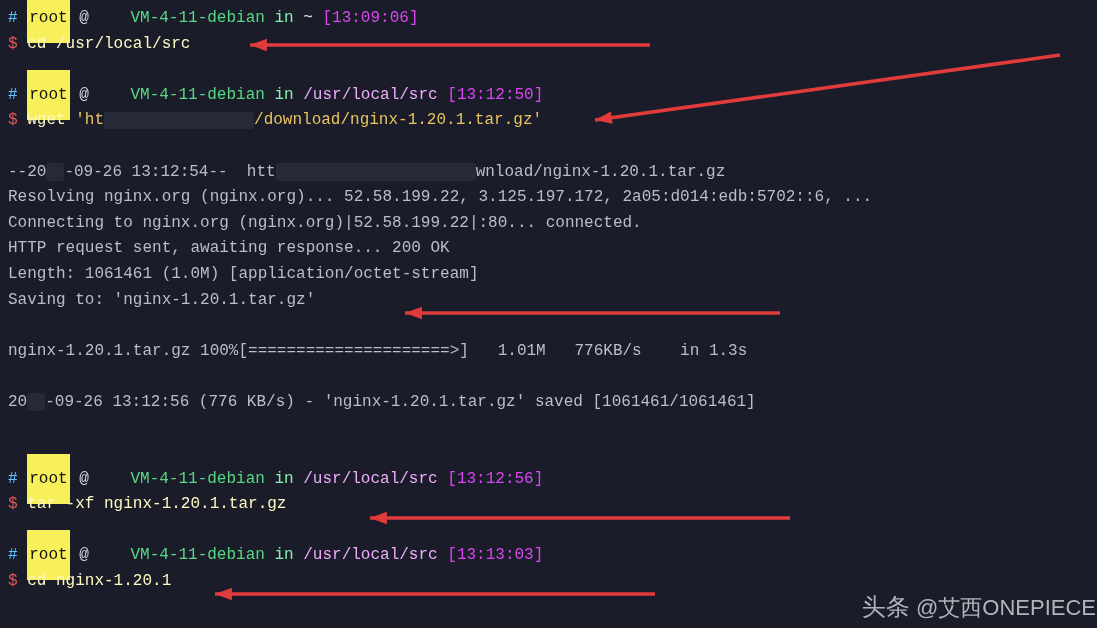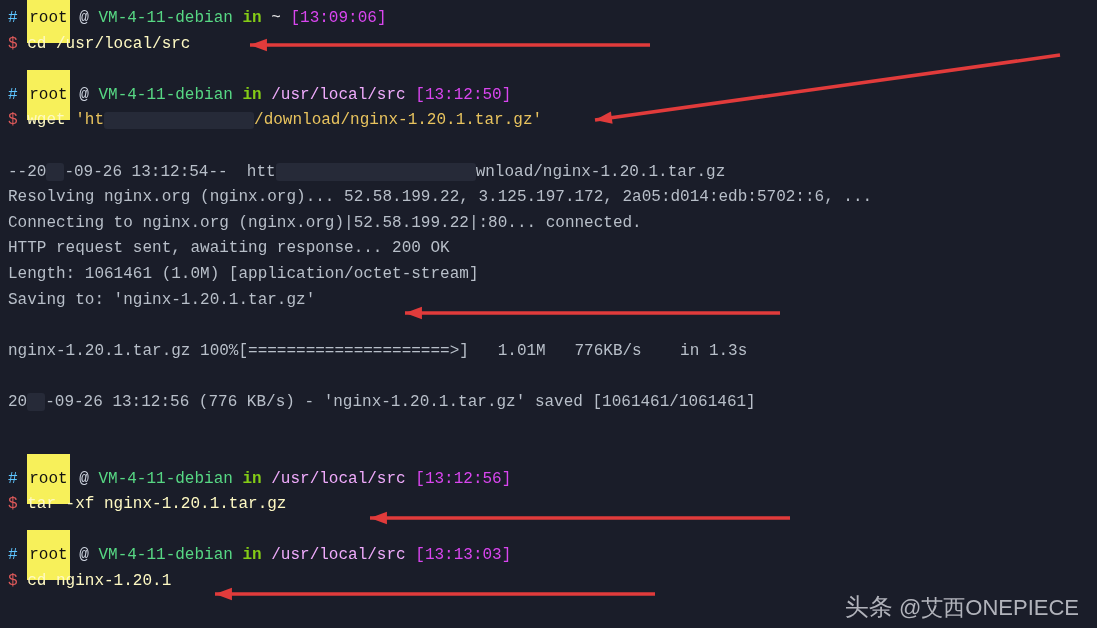--- a/index.html
+++ b/index.html
@@ -16,43 +16,43 @@
     position: relative;
   }
   .terminal {
     padding: 6px 8px;
     white-space: pre;
   }
   .line { display: block; min-height: 1.6em; }
   .hash { color: #5ec5ff; }
   .root-hl { background: #f7f05a; color: #111; padding: 16px 2px; }
   .at { color: #cdd3de; }
-  .host { color: #57d884; }
-  .in { color: #84cc16; font-weight: bold; }
+  .host { color: #57d884; margin-left: 32px; }
+  .in { color: #86efac; }
   .path-white { color: #e6e6e6; }
   .path-cyan { color: #f0abfc; }
   .time { color: #d946ef; }
   .dollar { color: #e05a5a; }
   .cmd { color: #fef9c3; }
   .str { color: #e8c35e; }
   .out { color: #b8bfc9; }
   .smudge {
     display: inline-block;
     background: #262a38;
     border-radius: 3px;
     vertical-align: text-bottom;
     height: 1.1em;
   }
   .arrow {
     position: absolute;
     pointer-events: none;
   }
   .watermark {
     position: absolute;
-    right: 18px;
+    right: 1px;
     bottom: 8px;
     color: rgba(220,222,228,0.78);
     font-family: -apple-system, "PingFang SC", "Microsoft YaHei", sans-serif;
     font-size: 22px;
     font-weight: 500;
     line-height: 1.1;
     text-align: right;
   }
   .watermark .big { font-size: 24px; }
 </style>

